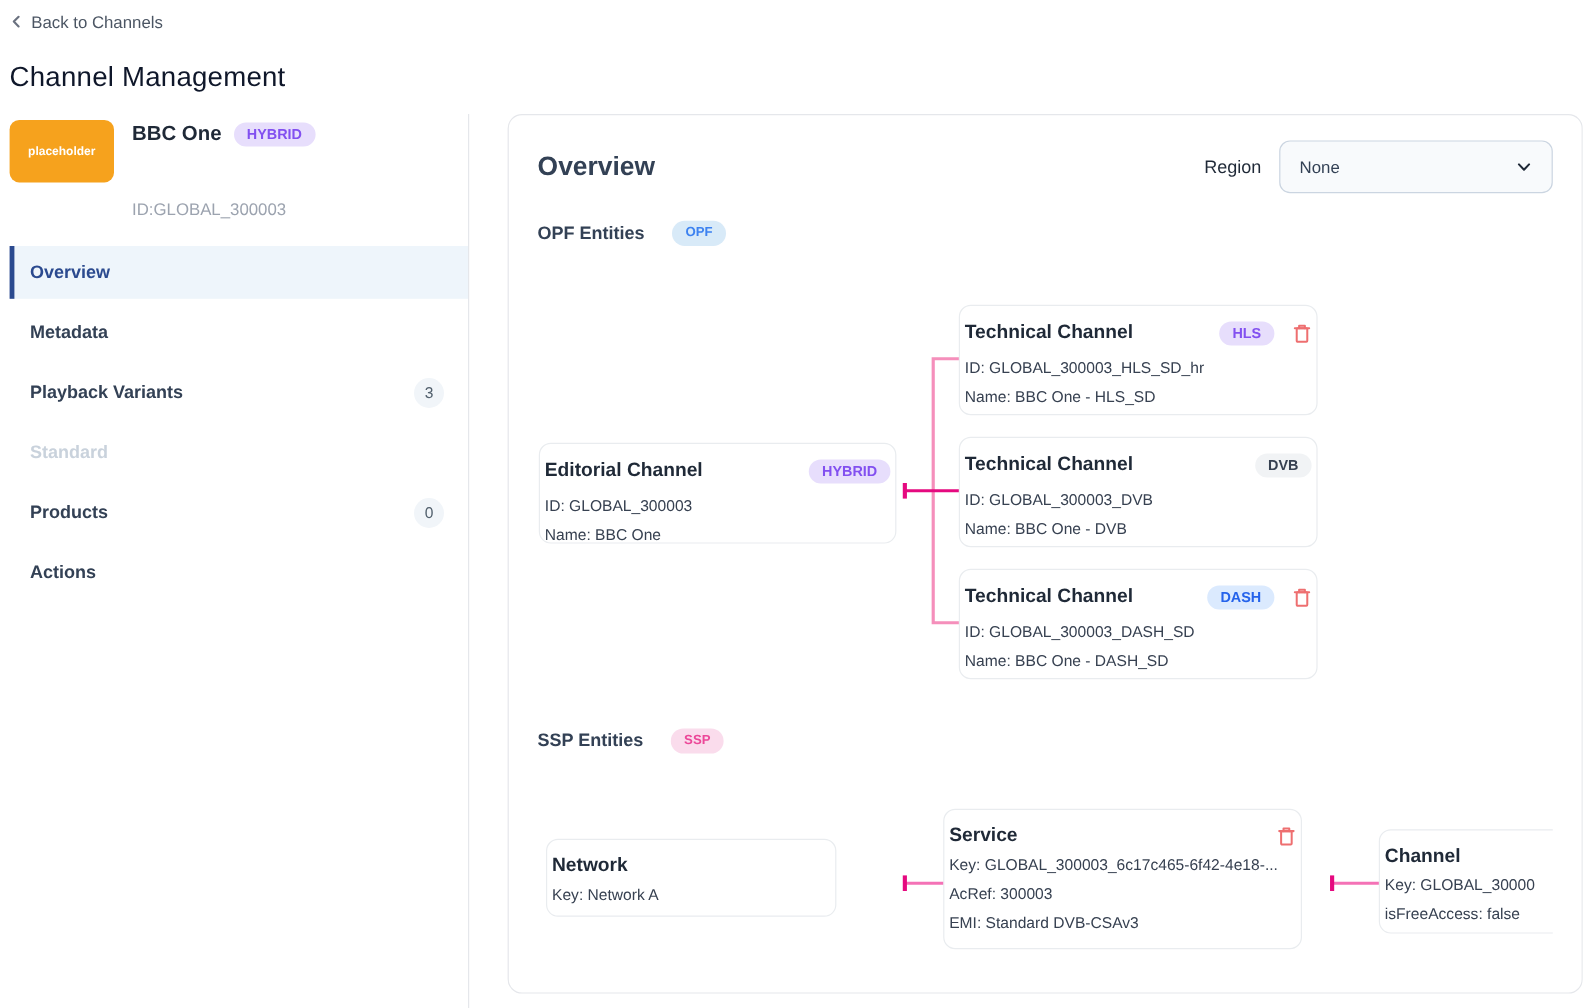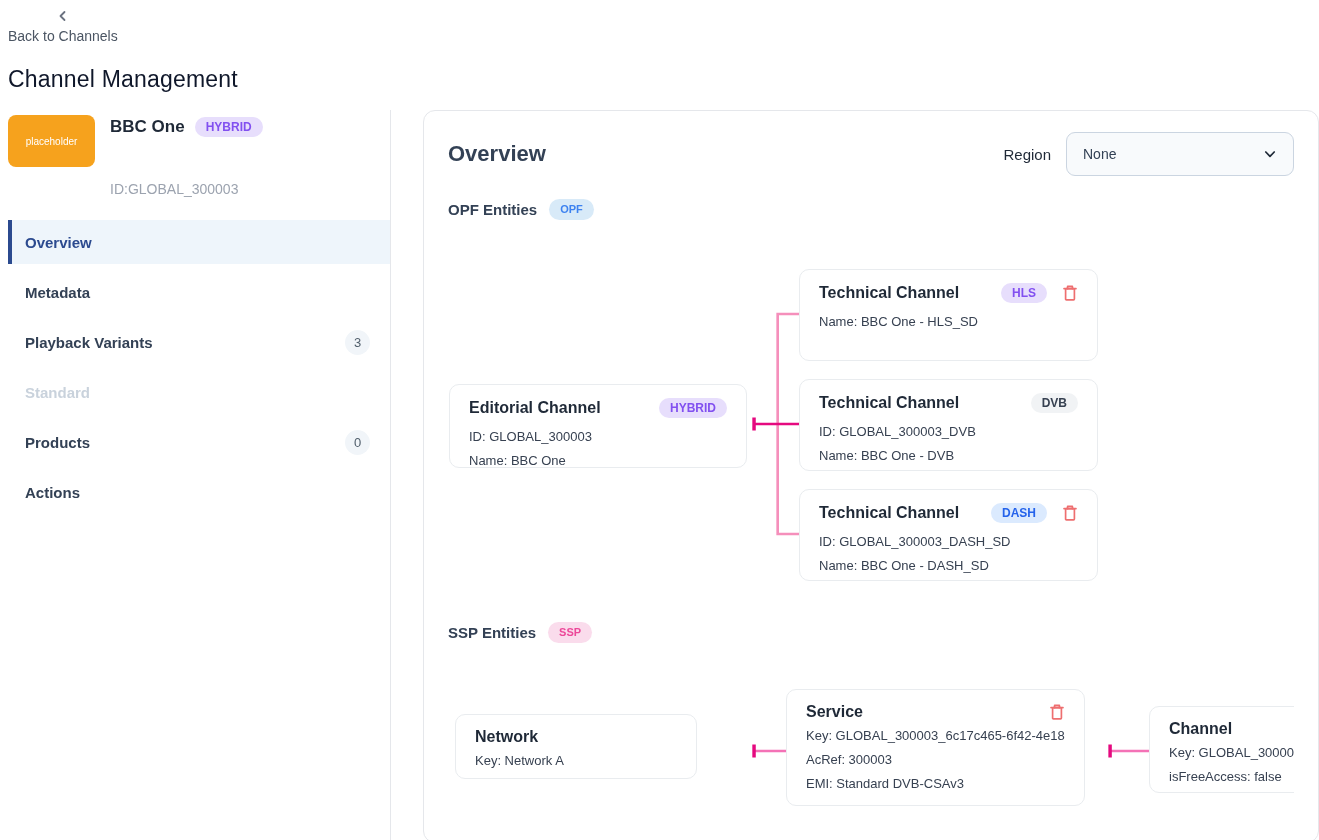--- a/index.html
+++ b/index.html
@@ -1,34 +1,34 @@
 <!DOCTYPE html>
 <html><head>
 <meta charset="utf-8">
 <style>
   * { box-sizing: border-box; margin: 0; padding: 0; }
   html, body { width: 1319px; height: 840px; background: #ffffff; overflow: hidden; }
   body { font-family: "Liberation Sans", sans-serif; color: #1f2937; }
 
   
   .back-link { display: inline-flex; align-items: center; gap: 6px; margin: 10px 0 0 8px;
-               font-size: 14px; color: #4b5563; cursor: pointer; flex-direction: column; }
+               font-size: 14px; color: #4b5563; cursor: pointer; }
   .back-link svg { display: block; }
   h1.page-title { margin: 22px 0 0 8px; font-size: 23px; font-weight: 400; color: #0f172a; letter-spacing: .2px; }
 
   
   .layout { display: flex; margin-top: 17px; height: 752px; }
   .sidebar { width: 391px; flex: 0 0 391px; border-right: 1px solid #e5e7eb; }
   .main { flex: 1; padding-left: 32px; }
 
   
   .channel-header { display: flex; gap: 15px; margin: 5px 0 0 8px; }
   .channel-logo { width: 87px; height: 52px; background: #f6a21d; border-radius: 8px;
                   display: flex; align-items: center; justify-content: center;
-                  color: #ffffff; font-size: 10px; font-weight: 400; }
+                  color: #ffffff; font-size: 10px; font-weight: 700; }
   .channel-meta { display: flex; flex-direction: column; justify-content: space-between; padding: 2px 0; gap: 44px; }
   .channel-name-row { display: flex; align-items: center; gap: 10px; }
   .channel-name { font-size: 17px; font-weight: 700; color: #1f2937; }
   .channel-id { font-size: 14px; color: #9ca3af; }
 
   .pill { display: inline-flex; align-items: center; justify-content: center;
           border-radius: 999px; padding: 4px 11px; font-size: 12px; font-weight: 600; line-height: 1; }
   .pill-purple { background: #e7defc; color: #8250f0; }
   .pill-gray   { background: #f1f3f5; color: #374151; }
   .pill-blue   { background: #dbeafe; color: #2563eb; }
@@ -49,32 +49,32 @@
   .panel { position: relative; height: 733px; border: 1px solid #e5e7eb; border-radius: 12px; background: #ffffff; }
   .panel-head { position: absolute; top: 21px; left: 24px; right: 24px;
                 display: flex; align-items: center; justify-content: space-between; }
   .panel-title { font-size: 22px; font-weight: 700; color: #334155; }
   .region-group { display: flex; align-items: center; gap: 15px; }
   .region-label { font-size: 15px; color: #1f2937; }
   .select-box { width: 228px; height: 44px; background: #f8fafc; border: 1px solid #cbd5e1; border-radius: 9px;
                 display: flex; align-items: center; justify-content: space-between; padding: 0 16px;
                 font-size: 14px; color: #334155; cursor: pointer; }
 
-  .section-heading { position: absolute; left: 24px; display: flex; align-items: center; gap: 12px;
+  .section-heading { position: absolute; left: 24px; display: flex; align-items: center; gap: 23px;
                      font-size: 15px; font-weight: 700; color: #334155; }
   .opf-heading { top: 88px; }
   .ssp-heading { top: 511px; }
 
   .diagram { position: absolute; left: 24px; right: 24px; }
   .opf-diagram { top: 115px; height: 382px; }
   .ssp-diagram { top: 540px; height: 180px; overflow: hidden; }
   .diagram svg.wires { position: absolute; inset: 0; width: 100%; height: 100%; }
 
   .card { position: absolute; background: #ffffff; border: 1px solid #e9ecef; border-radius: 10px;
-          padding: 13px 19px; z-index: 1; }
+          padding: 13px 4px; z-index: 1; }
   .card-head { display: flex; align-items: center; justify-content: space-between; margin-bottom: 7px; }
   .card-title { font-size: 16px; font-weight: 600; color: #1f2937; }
   .card-head-right { display: flex; align-items: center; gap: 15px; }
   .card-row { font-size: 13px; color: #374151; line-height: 24px; white-space: nowrap; overflow: hidden; }
   .trash-btn { background: none; border: none; padding: 0; cursor: pointer; display: flex; }
 
   
   .card-editorial { left: 1px;   top: 158px; width: 298px; height: 84px; }
   .card-tech-0    { left: 351px; top: 43px;  width: 299px; height: 92px; }
   .card-tech-1    { left: 351px; top: 153px; width: 299px; height: 92px; }
@@ -184,20 +184,21 @@
               <span class="pill pill-purple">HLS</span>
               <button class="trash-btn">
                 <svg width="16" height="18" viewBox="0 0 20 22" fill="none" stroke="#ee6f70" stroke-width="2.1" stroke-linecap="round" stroke-linejoin="round">
                     <path d="M2.5 5.5 H17.5"></path>
                     <path d="M7 5.5 V2.8 H13 V5.5"></path>
                     <rect x="4.5" y="5.5" width="11" height="14" rx="1"></rect>
                   </svg>
               </button>
             </span>
           </div>
+          <div class="card-row">ID: GLOBAL_300003_HLS_SD_hr</div>
           <div class="card-row">Name: BBC One - HLS_SD</div>
         </div>
 
         <div class="card card-tech-1">
           <div class="card-head">
             <span class="card-title">Technical Channel</span>
             <span class="pill pill-gray">DVB</span>
           </div>
           <div class="card-row">ID: GLOBAL_300003_DVB</div>
           <div class="card-row">Name: BBC One - DVB</div>

